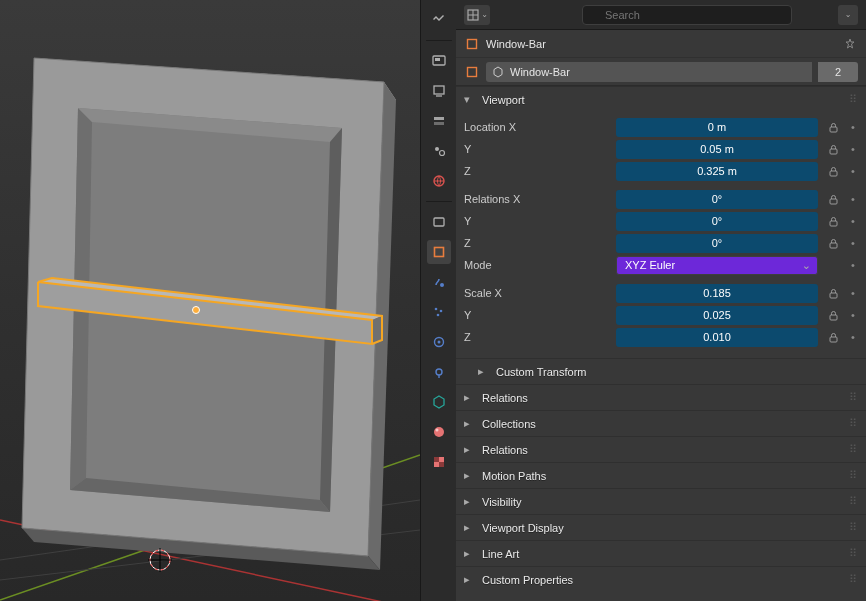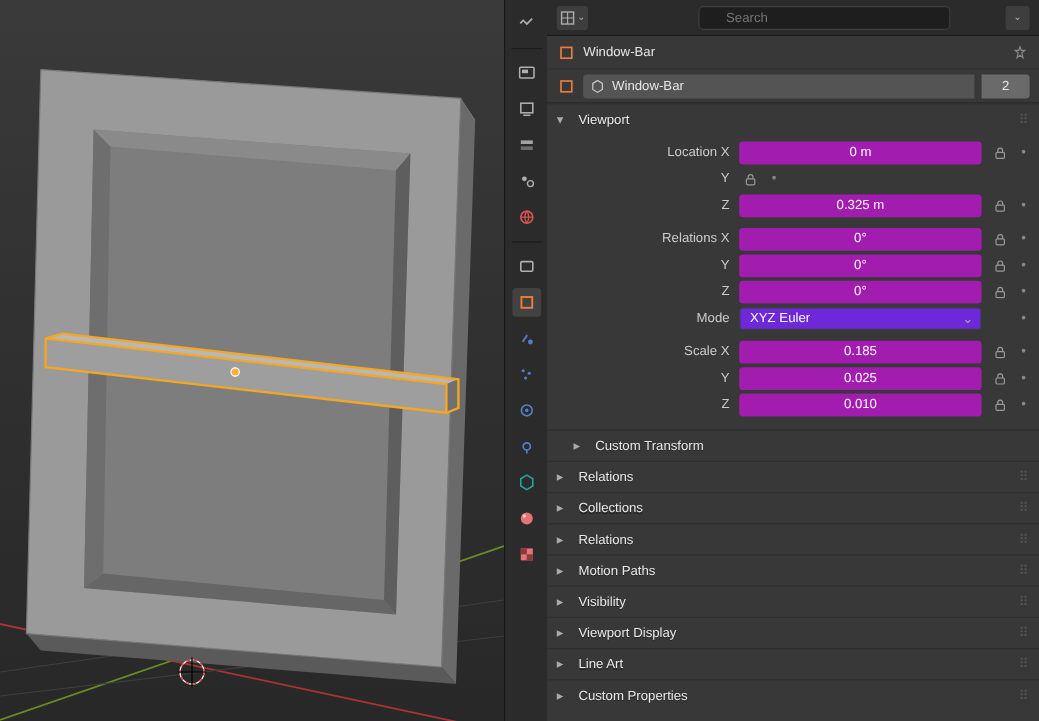--- a/index.html
+++ b/index.html
@@ -48,22 +48,22 @@
   
   .section-head { height:26px; display:flex; align-items:center; padding:0 8px; gap:4px; background:#383838; border-top:1px solid #2f2f2f; cursor:pointer;}
   .section-head .chev { width:14px; color:#aaa; }
   .section-head .title { color:#eaeaea; text-shadow: 0 1px 0 rgba(0,0,0,.4); }
   .section-head .grip { margin-left:auto; color:#555; letter-spacing:1px; }
   .section-head.sub { padding-left: 22px; }
   
   .section-body { padding: 4px 8px 10px 8px; }
   
   .prop-row { display:flex; align-items:center; height:22px; gap:6px; }
-  .prop-label { width: 146px; text-align:right; color:#ccc; padding-right:2px;}
-  .prop-field { flex:1; height:19px; background:#a21caf; border-radius:3px; display:flex; align-items:center; justify-content:center; color:#fdfdfd; position:relative; cursor: ew-resize;}
+  .prop-label { width: 146px; color:#ccc; padding-right:2px;}
+  .prop-field { flex:1; height:19px; background:#0c4a6e; border-radius:3px; display:flex; align-items:center; justify-content:center; color:#fdfdfd; position:relative; cursor: ew-resize;}
   .prop-field.select { justify-content:flex-start; padding:0 8px; background:#6d28d9; border:1px solid #3e3e3e; cursor:pointer;}
   .prop-field.select::after { content:"⌄"; position:absolute; right:6px; color:#aaa;}
   .mini-btn { width:18px; height:18px; display:flex;align-items:center;justify-content:center; color:#aaa; cursor:pointer;}
   .dot { width:10px; text-align:center; color:#888; cursor:pointer;}
   .group-gap { height:6px; }
   
   ::-webkit-scrollbar { width:10px; }
   ::-webkit-scrollbar-track { background:#2b2b2b; }
   ::-webkit-scrollbar-thumb { background:#4a4a4a; border-radius:5px; }
 </style>
@@ -285,20 +285,21 @@
           <div class="mini-btn">
               <svg width="11" height="11" viewBox="0 0 11 11">
                 <rect x="2" y="5" width="7" height="5" rx="1" fill="none" stroke="#999" stroke-width="1"></rect>
                 <path d="M3.5 5V3.5a2 2 0 014 0V5" fill="none" stroke="#999" stroke-width="1"></path>
               </svg>
             </div>
           <div class="dot">•</div>
         </div>
         <div class="prop-row">
           <div class="prop-label">Y</div>
+          <div class="prop-field">0.05 m</div>
           <div class="mini-btn">
               <svg width="11" height="11" viewBox="0 0 11 11">
                 <rect x="2" y="5" width="7" height="5" rx="1" fill="none" stroke="#999" stroke-width="1"></rect>
                 <path d="M3.5 5V3.5a2 2 0 014 0V5" fill="none" stroke="#999" stroke-width="1"></path>
               </svg>
             </div>
           <div class="dot">•</div>
         </div>
         <div class="prop-row">
           <div class="prop-label">Z</div>

